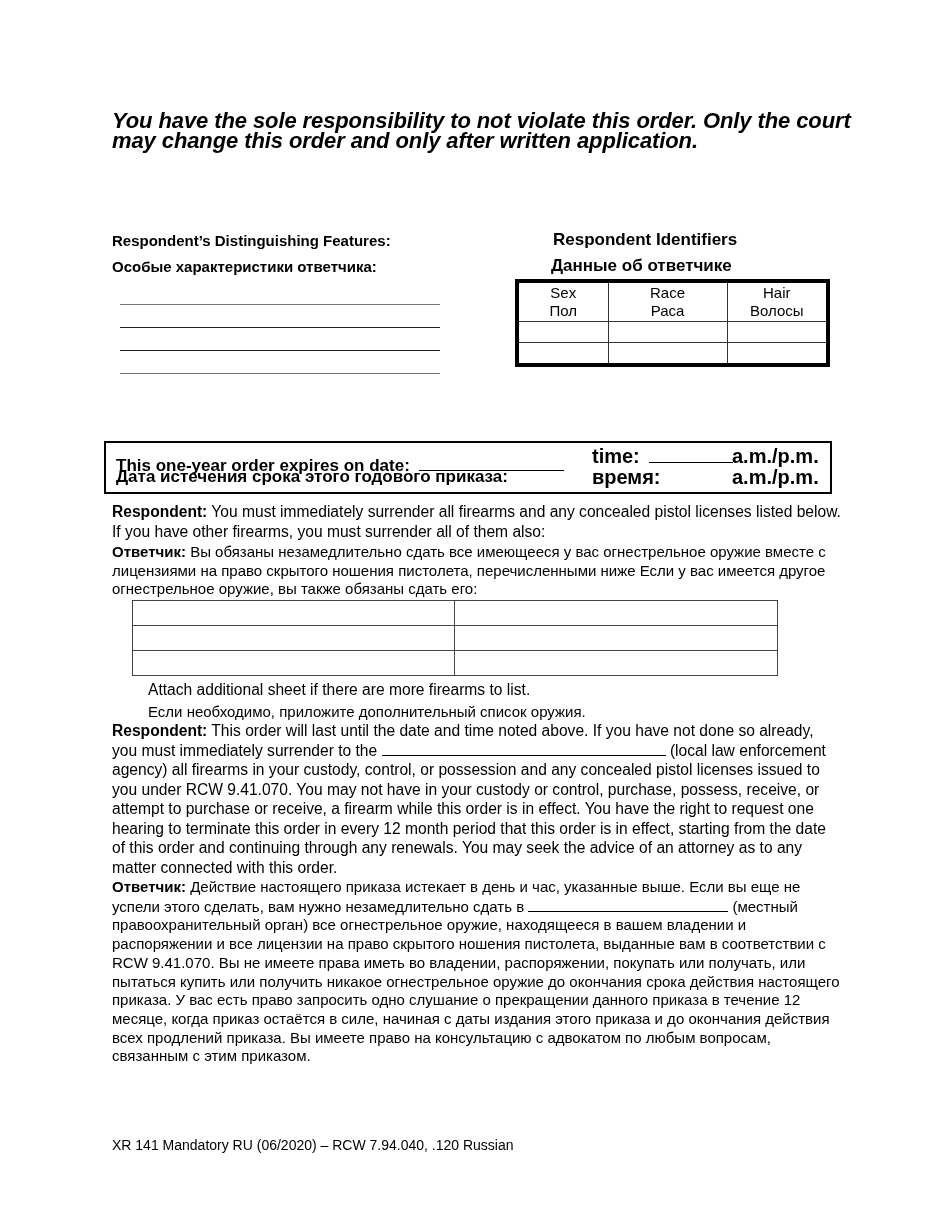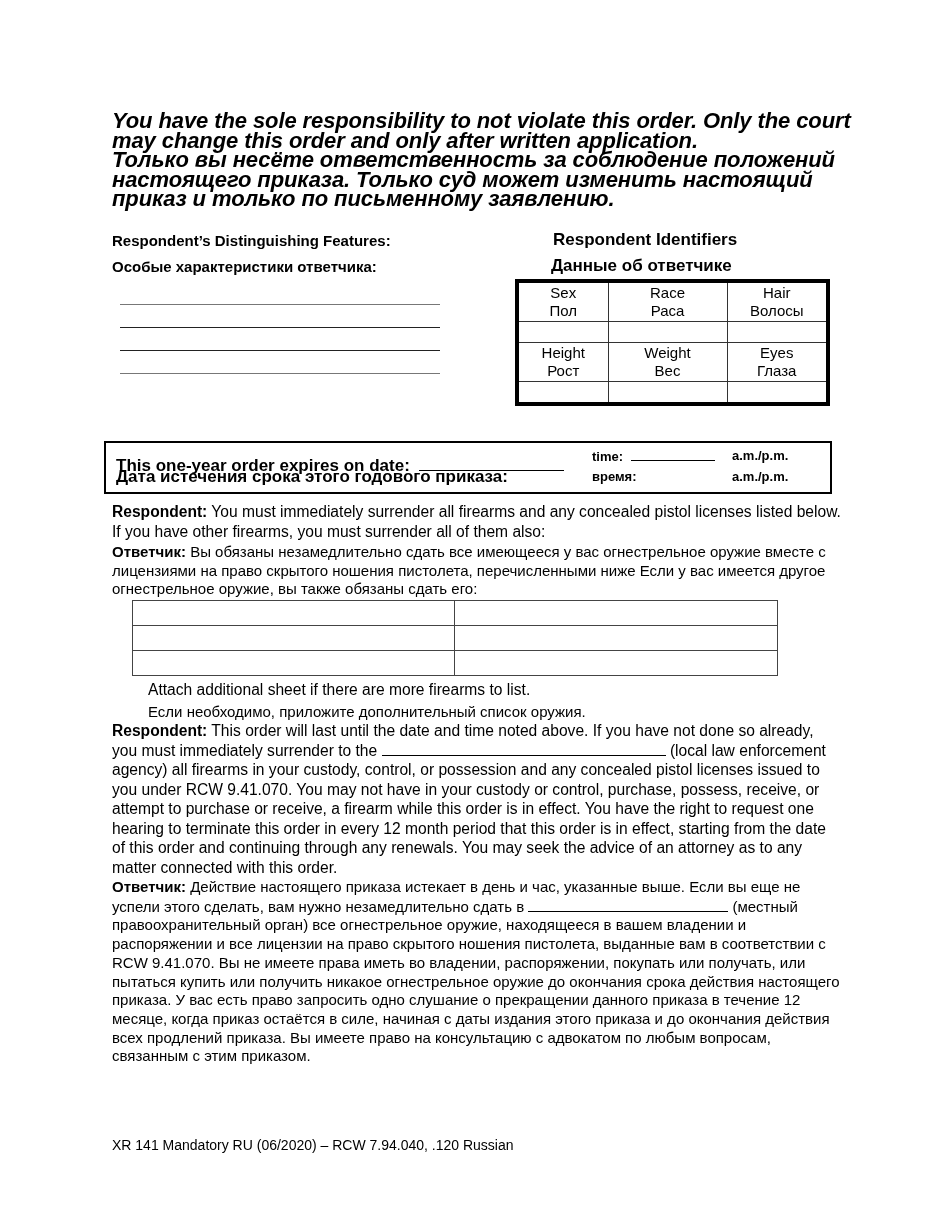--- a/index.html
+++ b/index.html
@@ -31,42 +31,41 @@
     table.ident tr.lab td { height: 37px; }
     table.ident tr.blank td { height: 19px; }
 
     .expiry-box {
       left: 104px; top: 441px; width: 724px; height: 49px;
       border: 2px solid #000; box-sizing: content-box;
     }
     .expiry-row {
       position: absolute; left: 10px; font-weight: bold; font-size: 17px; line-height: 20px; white-space: nowrap;
     }
-    .exp-time { position: absolute; font-weight: bold; font-size: 13px; line-height: 20px; white-space: nowrap; text-align: right; }
+    .exp-time { position: absolute; font-weight: bold; font-size: 20px; line-height: 20px; white-space: nowrap; text-align: right; }
 
     .para { left: 112px; width: 730px; font-size: 15.6px; line-height: 19.5px; }
     .para b { font-weight: bold; }
     .para-ru { left: 112px; width: 730px; font-size: 15px; line-height: 18.7px; }
 
     table.firearms {
       position: absolute; left: 132px; top: 600px; width: 645px;
       border-collapse: collapse; table-layout: fixed; border: 1px solid #555;
     }
     table.firearms td { border: 1px solid #444; height: 24px; padding: 0; }
 
     .note { left: 148px; font-size: 15.6px; line-height: 19px; }
     .footer { left: 112px; top: 1137px; font-size: 14px; line-height: 17.5px; }
     .blank-line { display: inline-block; border-bottom: 1px solid #000; vertical-align: baseline; height: 14px; }
   </style>
 </head>
 <body>
 
 <div class="abs warning">
   <div>You have the sole responsibility to not violate this order. Only the court may change this order and only after written application.</div>
-  <div>Только вы несёте ответственность за соблюдение положений настоящего приказа. Только суд может изменить настоящий приказ и только по письменному заявлению.</div>
 </div>
 
 <div class="abs features-title">Respondent’s Distinguishing Features:</div>
 <div class="abs features-title-ru">Особые характеристики ответчика:</div>
 <div class="feat-line gray" style="top:304px"></div>
 <div class="feat-line" style="top:327px"></div>
 <div class="feat-line" style="top:350px"></div>
 <div class="feat-line gray" style="top:373px"></div>
 
 <div class="abs ident-title">Respondent Identifiers</div>
@@ -89,34 +88,20 @@
         </td>
     <td>
           <div>Hair</div>
           <div>Волосы</div>
         </td>
   </tr>
   <tr class="blank">
     <td></td>
     <td></td>
     <td></td>
-  </tr>
-  <tr class="lab">
-    <td>
-          <div>Height</div>
-          <div>Рост</div>
-        </td>
-    <td>
-          <div>Weight</div>
-          <div>Вес</div>
-        </td>
-    <td>
-          <div>Eyes</div>
-          <div>Глаза</div>
-        </td>
   </tr>
   <tr class="blank">
     <td></td>
     <td></td>
     <td></td>
   </tr>
 </tbody>
   </table>
 
 <div class="abs expiry-box">

